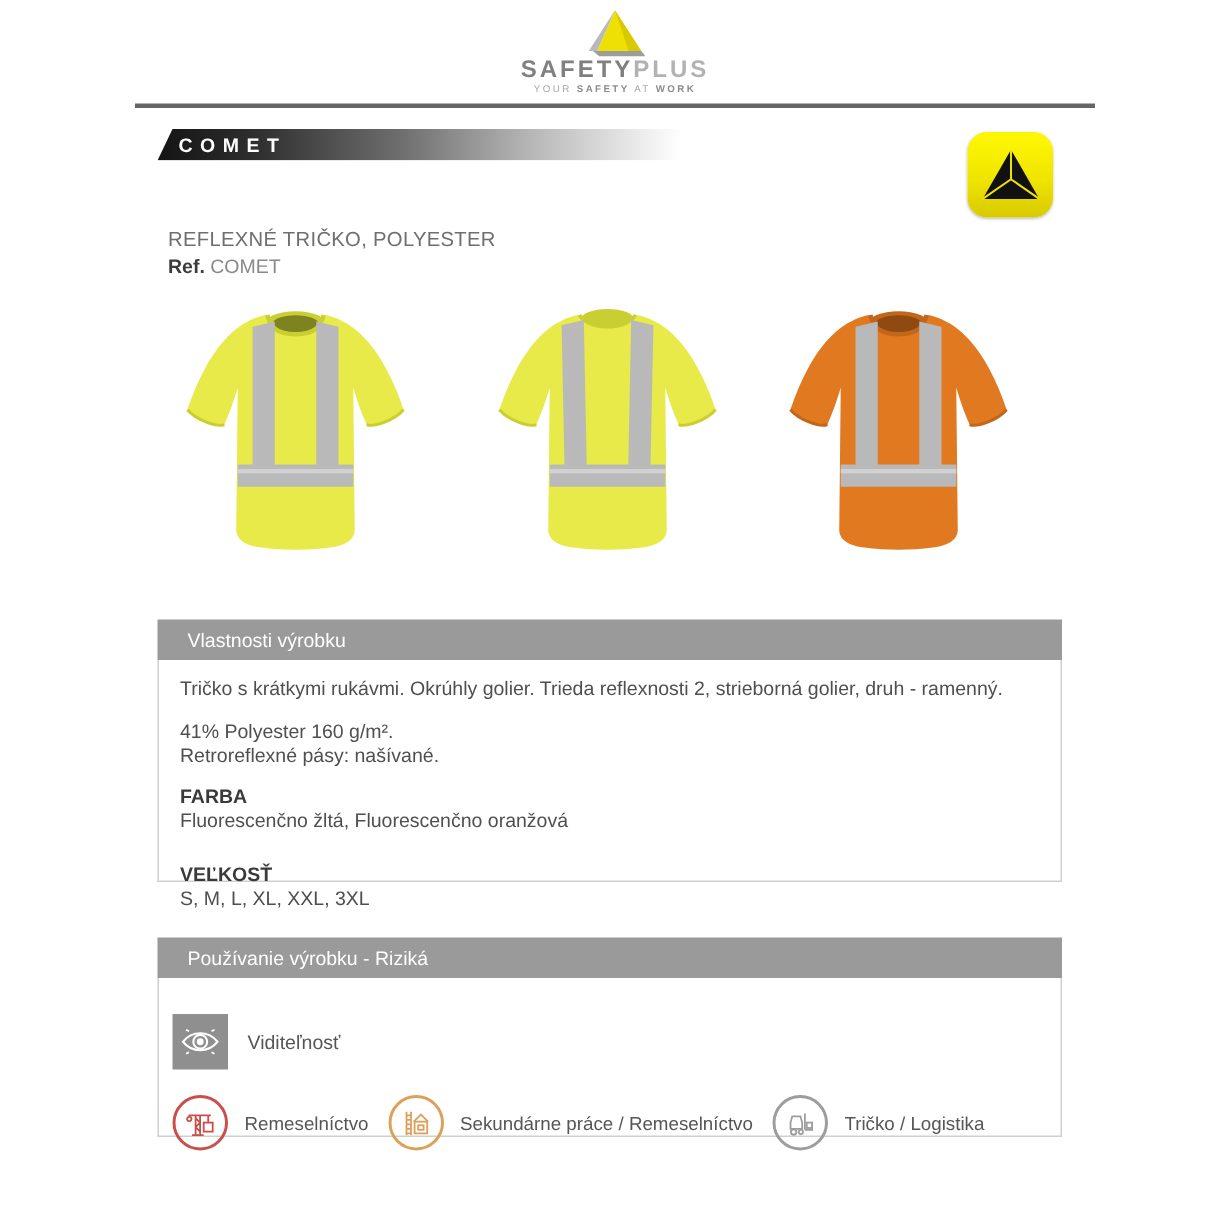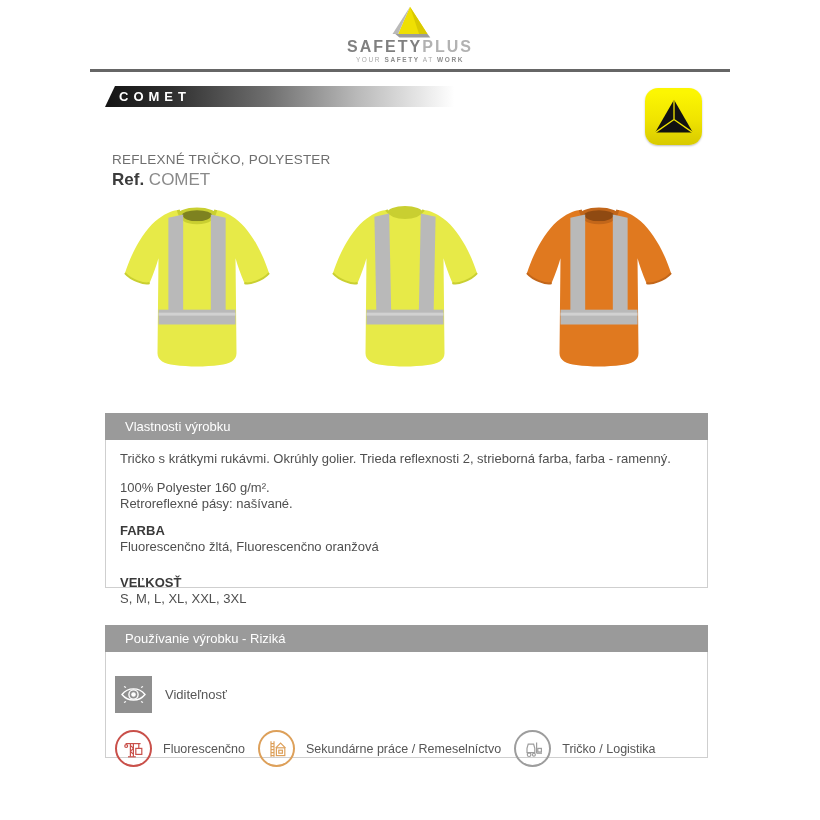--- a/index.html
+++ b/index.html
@@ -23,21 +23,21 @@
     clip-path:polygon(10px 0,100% 0,100% 100%,0 100%);
     color:#fff;font-size:13px;font-weight:bold;letter-spacing:5px;line-height:21px;padding-left:14px;box-sizing:border-box;}
 
   
   .badge{position:absolute;left:645px;top:88px;width:57px;height:57px;border-radius:13px;
     background:linear-gradient(#fcf602 8%,#f0e400 55%,#d8ca00 100%);box-shadow:0 1px 2px rgba(0,0,0,.25);}
   .badge svg{display:block;margin:6px auto 0;}
 
   
   .prod-title{position:absolute;left:112px;top:152px;font-size:13.5px;color:#6f6f6f;letter-spacing:.2px;}
-  .ref-line{position:absolute;left:112px;top:170px;font-size:17px;}
+  .ref-line{position:absolute;left:112px;top:170px;font-size:13px;}
   .ref-line .ref-label{font-weight:bold;color:#3c3c3c;}
   .ref-line .ref-value{color:#8a8a8a;}
 
   
   .shirt{position:absolute;top:196px;width:158px;height:178px;}
   .shirt.v0{left:118px;} .shirt.v1{left:326px;} .shirt.v2{left:520px;}
   .shirt svg{display:block;}
 
   
   .section{position:absolute;left:105px;width:603px;}
@@ -139,23 +139,23 @@
       <path d="M51,21 L66,17.5 L66,116 L51,116 Z" style="fill:var(--band)"></path>
       <path d="M94,17.5 L109,21 L109,116 L94,116 Z" style="fill:var(--band)"></path>
       <rect x="41" y="114" width="78" height="15" style="fill:var(--band)"></rect>
       <rect x="41" y="117" width="78" height="3" style="fill:var(--bandhl)" opacity="0.8"></rect>
     </svg>
   </div>
 
   <div class="section sec1">
     <div class="hd">Vlastnosti výrobku</div>
     <div class="bd">
-      <p class="desc">Tričko s krátkymi rukávmi. Okrúhly golier. Trieda reflexnosti 2, strieborná farba, farba - ramenný.</p>
+      <p class="desc">Tričko s krátkymi rukávmi. Okrúhly golier. Trieda reflexnosti 2, strieborná golier, druh - ramenný.</p>
       <p class="material">
-        <span>100% Polyester 160 g/m².</span><br>
+        <span>41% Polyester 160 g/m².</span><br>
         <span>Retroreflexné pásy: našívané.</span>
       </p>
       <p class="farba">
         <span class="blabel">FARBA</span><br>
         <span>Fluorescenčno žltá, Fluorescenčno oranžová</span>
       </p>
       <p class="velkost">
         <span class="blabel">VEĽKOSŤ</span><br>
         <span>S, M, L, XL, XXL, 3XL</span>
       </p>
@@ -187,21 +187,21 @@
           <div class="risk-circle">
             <svg width="24" height="24" viewBox="0 0 40 40" fill="none" style="stroke:var(--risk)" stroke-width="2">
               <line x1="6" y1="11" x2="31" y2="11"></line>
               <circle cx="7" cy="15" r="2.4"></circle>
               <path d="M14,11 L14,33 M19,11 L19,33 M14,14 L19,19 M19,19 L14,24 M14,24 L19,29"></path>
               <line x1="28" y1="11" x2="28" y2="19"></line>
               <rect x="23" y="19" width="10" height="10"></rect>
               <line x1="10" y1="33" x2="23" y2="33"></line>
             </svg>
           </div>
-          <span class="risk-label">Fluorescenčno</span>
+          <span class="risk-label">Remeselníctvo</span>
         </div>
 
         <div class="risk-item" style="--risk: #dda05a;">
           <div class="risk-circle">
             <svg width="24" height="24" viewBox="0 0 40 40" fill="none" style="stroke:var(--risk)" stroke-width="2">
               <line x1="10" y1="7" x2="10" y2="33"></line>
                 <line x1="15" y1="7" x2="15" y2="33"></line>
               <line x1="10" y1="11" x2="15" y2="11"></line>
                 <line x1="10" y1="16" x2="15" y2="16"></line>
               <line x1="10" y1="21" x2="15" y2="21"></line>

